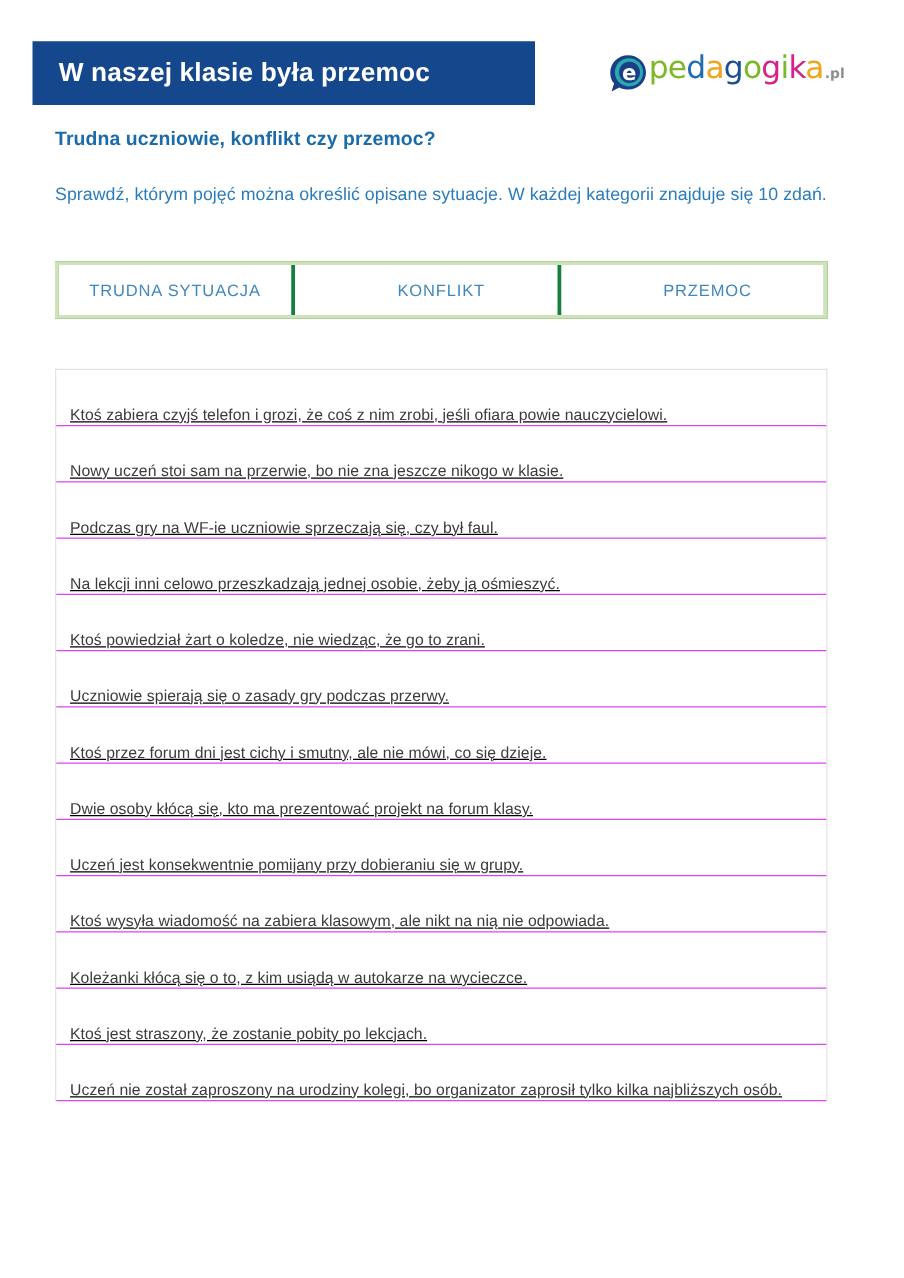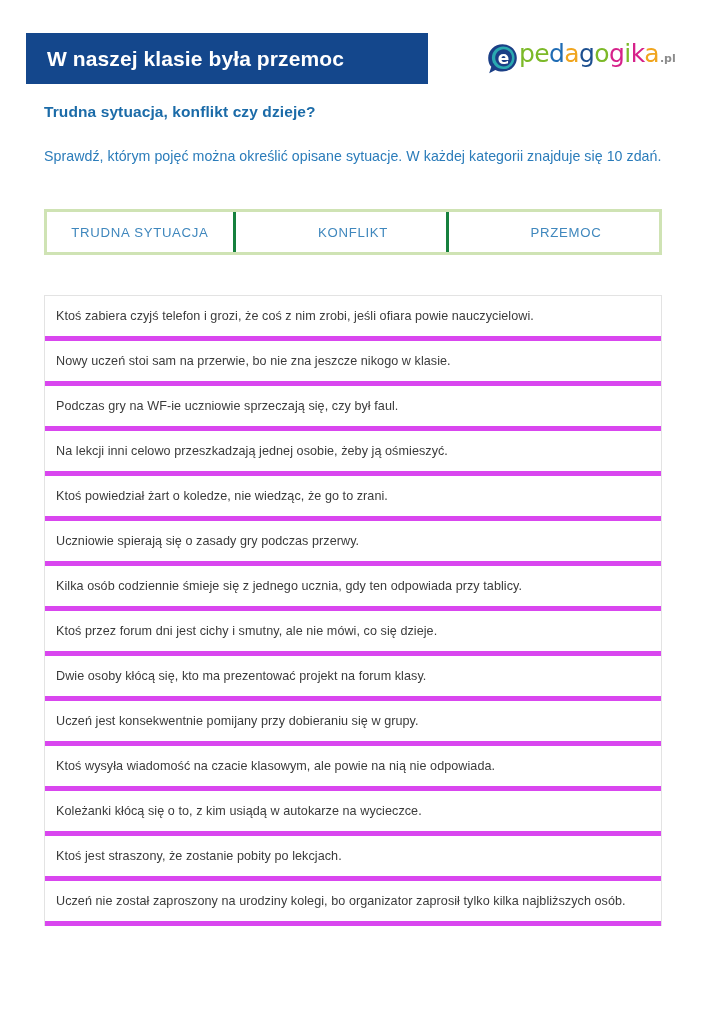--- a/index.html
+++ b/index.html
@@ -126,24 +126,25 @@
     position: absolute;
     left: 44px;
     top: 295px;
     width: 618px;
     border: 1px solid #e3e3e3;
     border-bottom: none;
     background: #ffffff;
   }
   .statement-row {
     height: 45px;
-    border-bottom: 5px solid #d946ef;
-    display: flex;
-    align-items: center;
+    border-bottom: 1px solid #d946ef;
+    display: flex;
+    align-items: flex-end;
     padding: 0 11px;
+    text-decoration: underline;
   }
   .statement-text {
     font-size: 12.6px;
     color: #3b3b3b;
     line-height: 1.3;
     letter-spacing: 0.06px;
   }
 
   
   .page-number {
@@ -177,21 +178,21 @@
                  C11.9 23.4 8.2 19.6 8.2 14.8 C8.2 10.1 11.9 6.3 16.6 6.3 Z" fill="#1b3f86"></path>
         <text x="16.4" y="21.4" font-family="DejaVu Sans, sans-serif" font-size="17" font-weight="700" fill="#ffffff" text-anchor="middle">e</text>
       </svg>
     </span>
     <span class="logo-word">
       <span style="color:#7cb928">p</span><span style="color:#7cb928">e</span><span style="color:#1f6cb4">d</span><span style="color:#f0a51e">a</span><span style="color:#1c4f8f">g</span><span style="color:#7cb928">o</span><span style="color:#d6218a">g</span><span style="color:#7cb928">i</span><span style="color:#d6218a">k</span><span style="color:#f0a51e">a</span>
     </span>
     <span class="logo-tld">.pl</span>
   </div>
 
-  <div class="subtitle">Trudna sytuacja, konflikt czy dzieje?</div>
+  <div class="subtitle">Trudna uczniowie, konflikt czy przemoc?</div>
   <div class="intro">Sprawdź, którym pojęć można określić opisane sytuacje. W każdej kategorii znajduje się 10 zdań.</div>
 
   <div class="categories">
     <div class="category">
       <span class="category-label">TRUDNA SYTUACJA</span>
     </div>
     <div class="category">
       <span class="category-label">KONFLIKT</span>
     </div>
     <div class="category">
@@ -212,33 +213,30 @@
     <div class="statement-row">
       <span class="statement-text">Na lekcji inni celowo przeszkadzają jednej osobie, żeby ją ośmieszyć.</span>
     </div>
     <div class="statement-row">
       <span class="statement-text">Ktoś powiedział żart o koledze, nie wiedząc, że go to zrani.</span>
     </div>
     <div class="statement-row">
       <span class="statement-text">Uczniowie spierają się o zasady gry podczas przerwy.</span>
     </div>
     <div class="statement-row">
-      <span class="statement-text">Kilka osób codziennie śmieje się z jednego ucznia, gdy ten odpowiada przy tablicy.</span>
-    </div>
-    <div class="statement-row">
       <span class="statement-text">Ktoś przez forum dni jest cichy i smutny, ale nie mówi, co się dzieje.</span>
     </div>
     <div class="statement-row">
       <span class="statement-text">Dwie osoby kłócą się, kto ma prezentować projekt na forum klasy.</span>
     </div>
     <div class="statement-row">
       <span class="statement-text">Uczeń jest konsekwentnie pomijany przy dobieraniu się w grupy.</span>
     </div>
     <div class="statement-row">
-      <span class="statement-text">Ktoś wysyła wiadomość na czacie klasowym, ale powie na nią nie odpowiada.</span>
+      <span class="statement-text">Ktoś wysyła wiadomość na zabiera klasowym, ale nikt na nią nie odpowiada.</span>
     </div>
     <div class="statement-row">
       <span class="statement-text">Koleżanki kłócą się o to, z kim usiądą w autokarze na wycieczce.</span>
     </div>
     <div class="statement-row">
       <span class="statement-text">Ktoś jest straszony, że zostanie pobity po lekcjach.</span>
     </div>
     <div class="statement-row">
       <span class="statement-text">Uczeń nie został zaproszony na urodziny kolegi, bo organizator zaprosił tylko kilka najbliższych osób.</span>
     </div>

